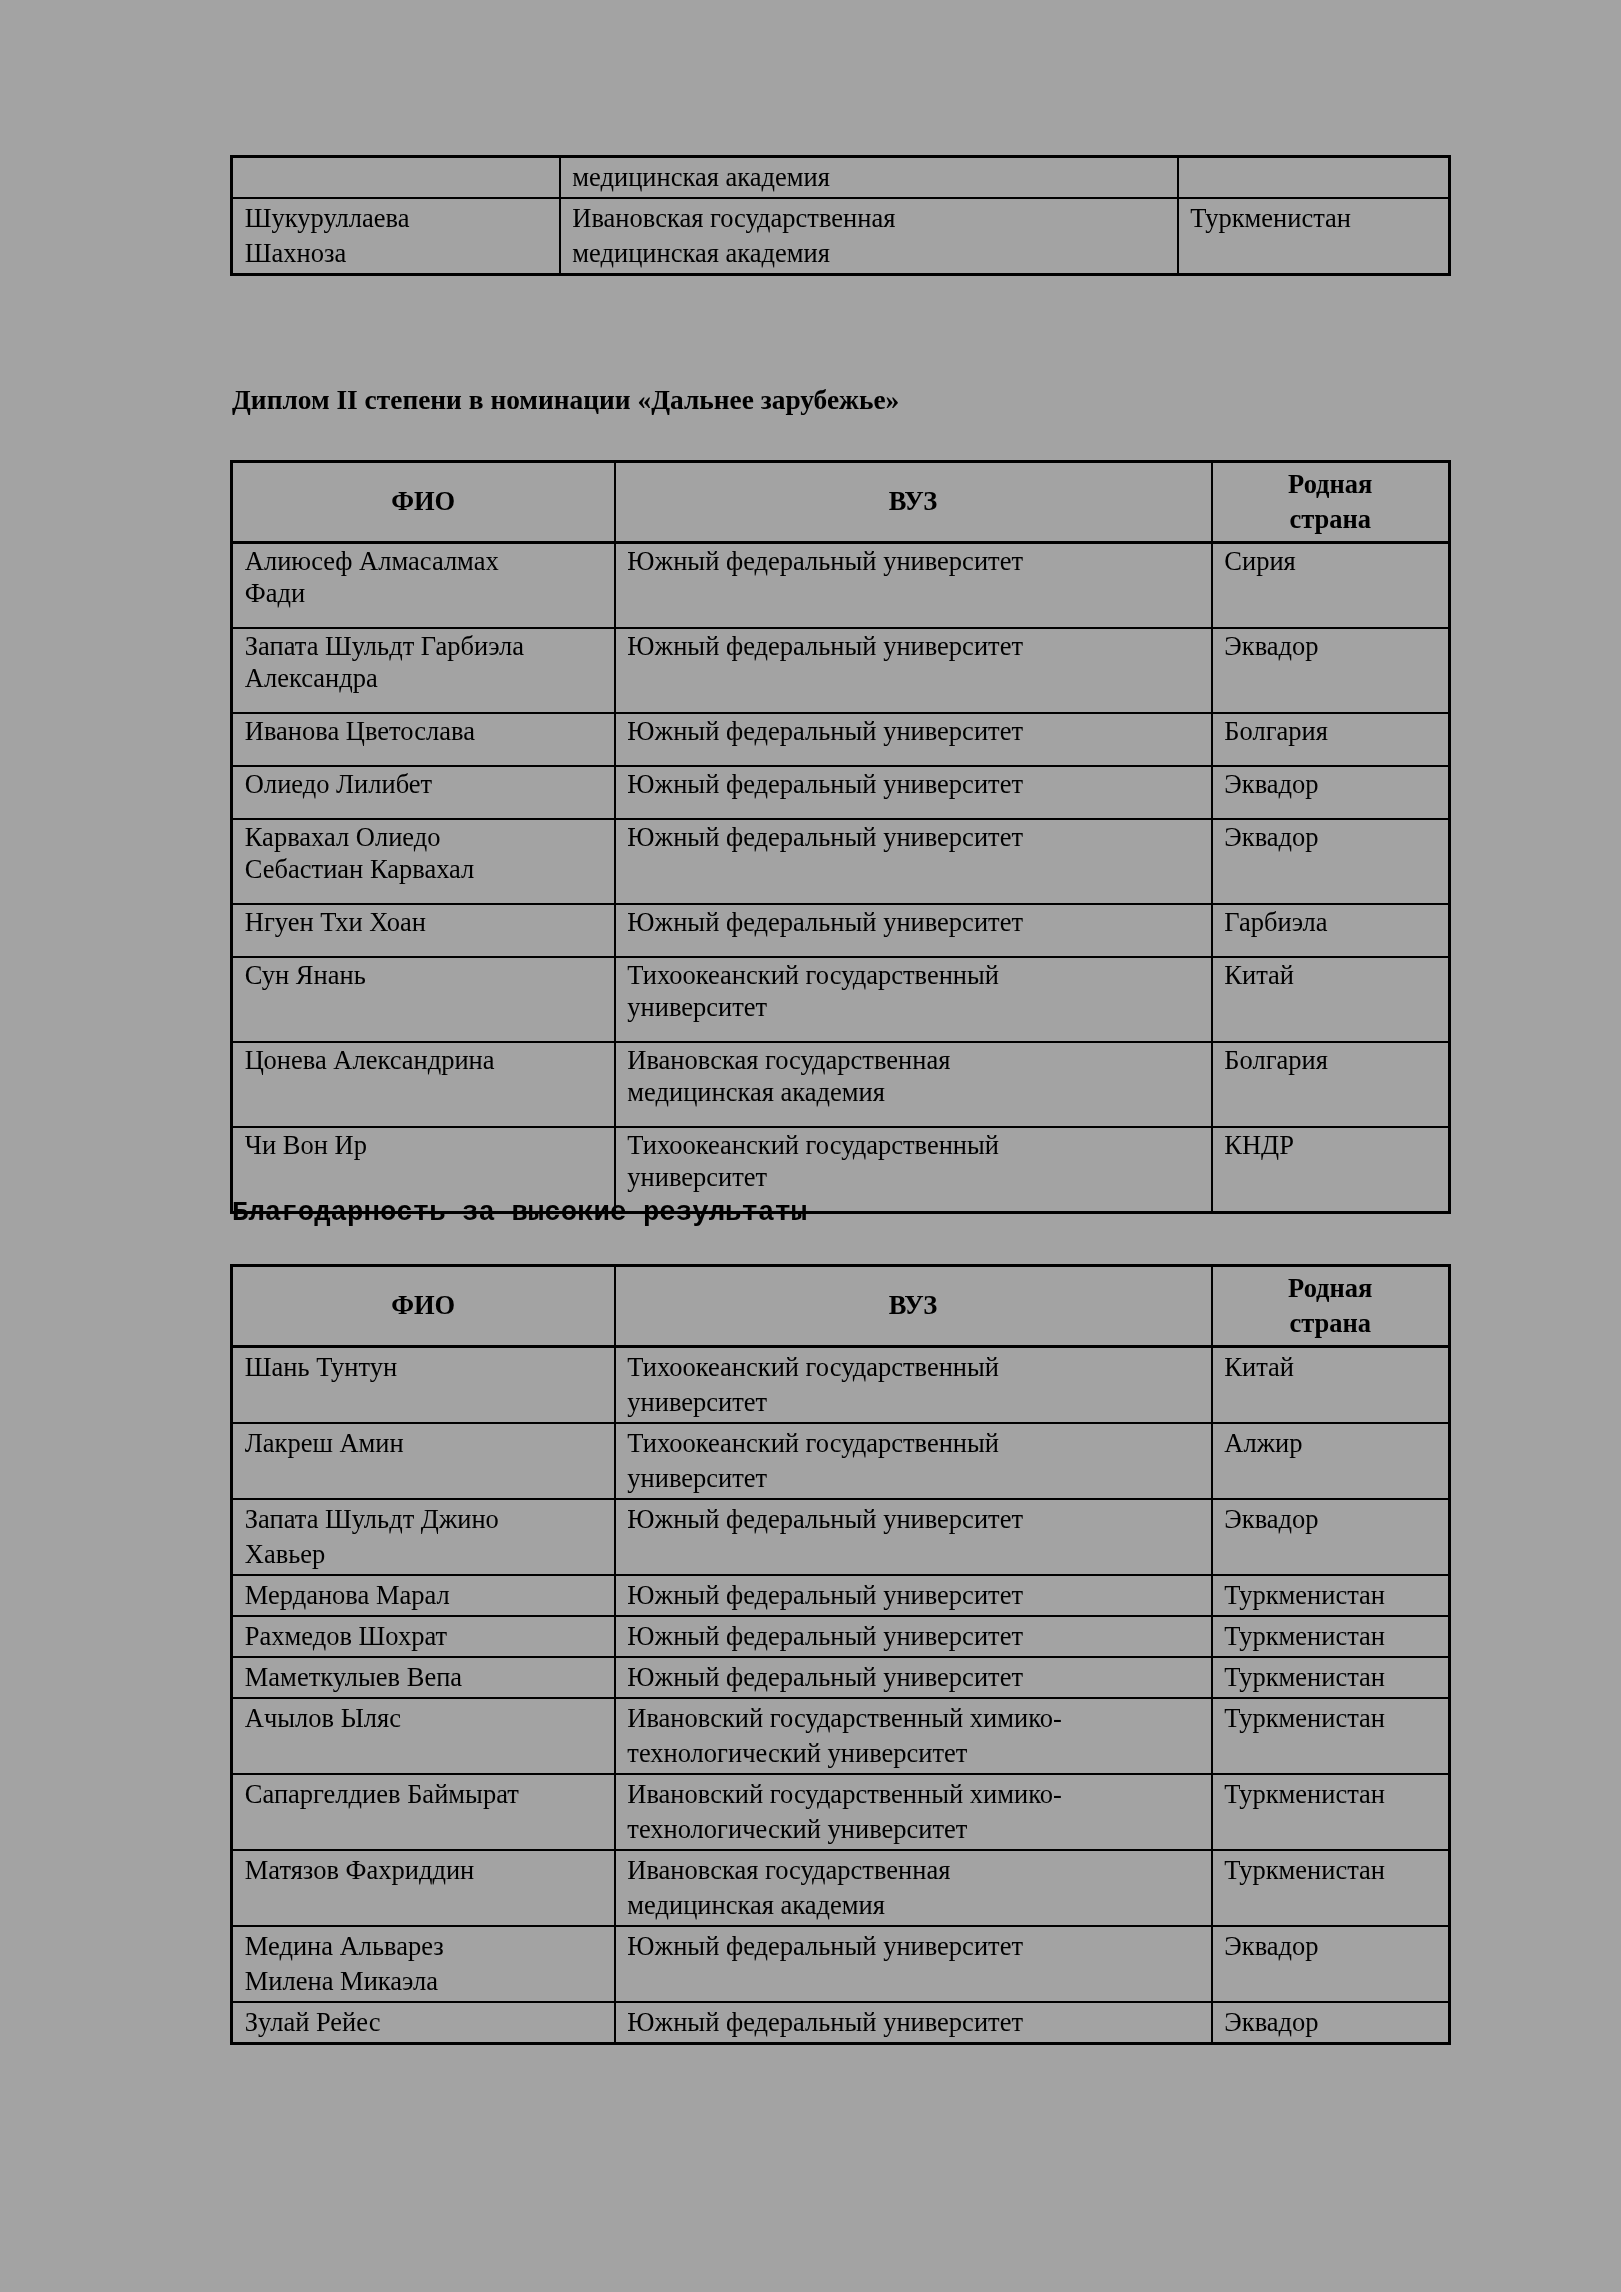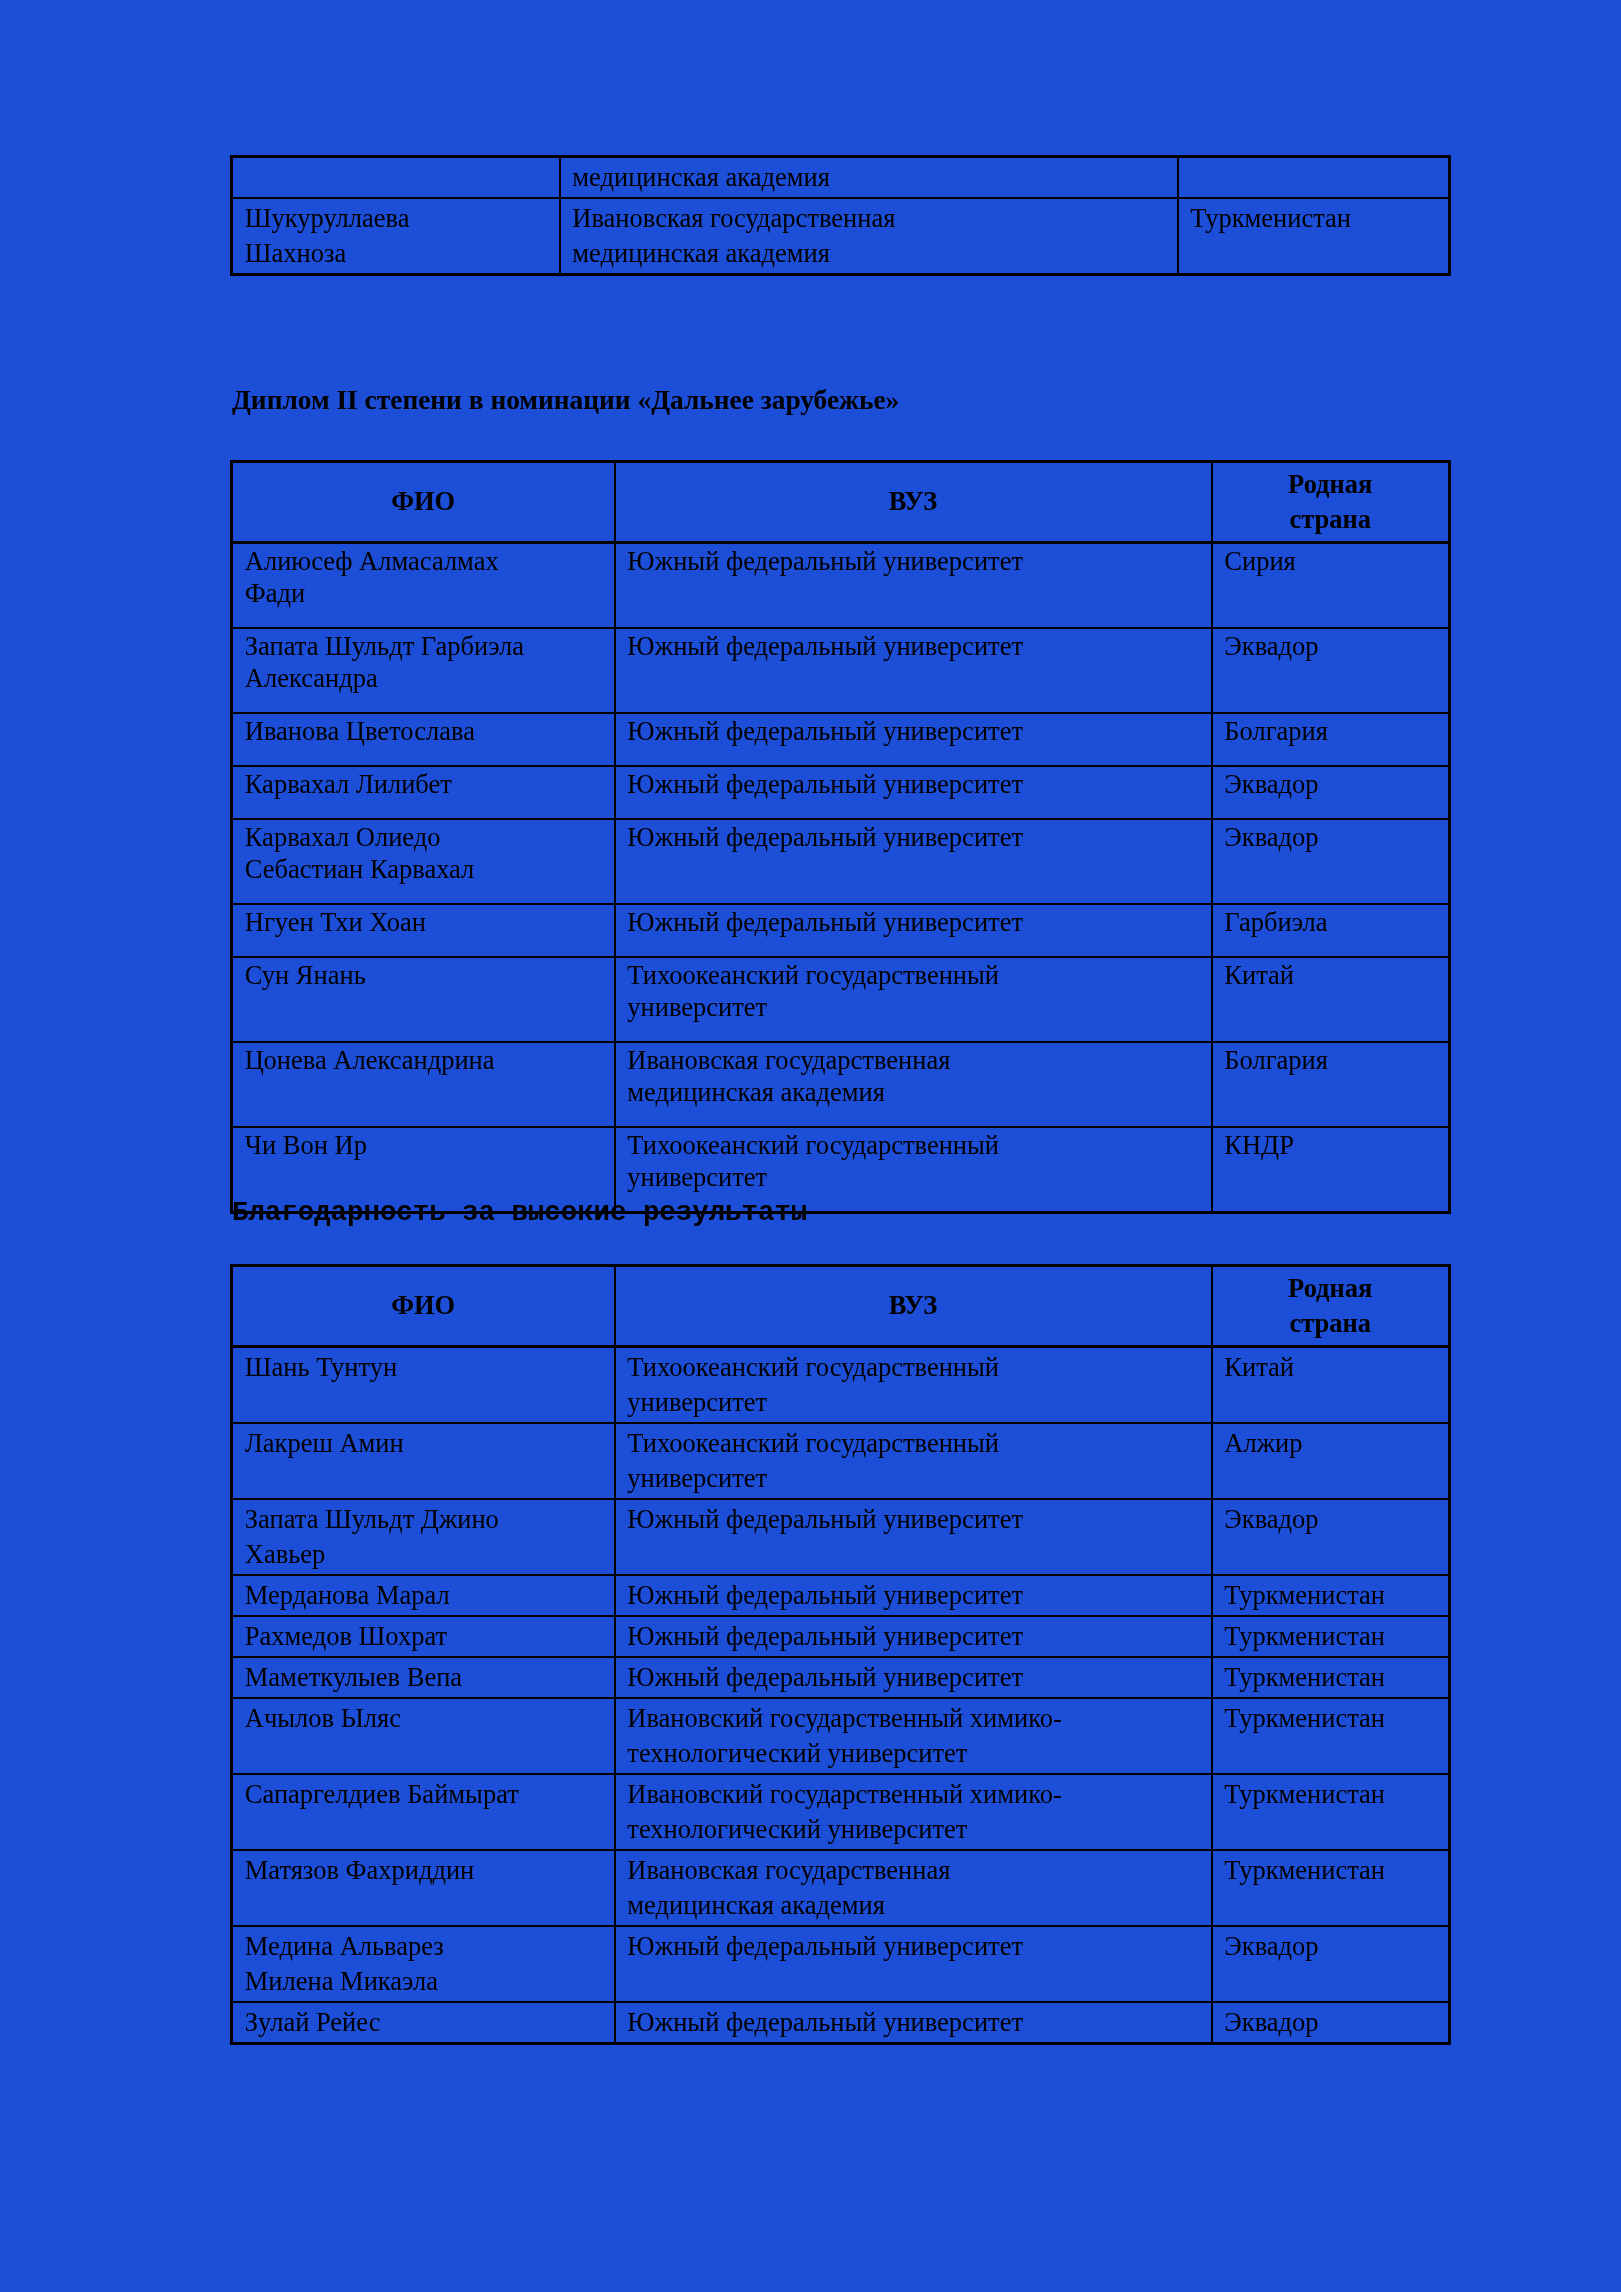--- a/index.html
+++ b/index.html
@@ -4,21 +4,21 @@
 <style>
   html, body { margin: 0; padding: 0; }
   body {
     font-family: "Liberation Serif", "DejaVu Serif", serif;
     background: #888;
   }
   .page {
     position: relative;
     width: 1621px;
     height: 2293px;
-    background: #1d4ed8;
+    background: #a3a3a3;
     color: #000000;
     overflow: hidden;
   }
   .doc-table {
     position: absolute;
     border-collapse: collapse;
     table-layout: fixed;
     font-size: 26.5px;
     line-height: 35px;
   }
@@ -121,21 +121,21 @@
 Александра</td>
           <td>Южный федеральный университет</td>
           <td>Эквадор</td>
         </tr>
         <tr>
           <td>Иванова Цветослава</td>
           <td>Южный федеральный университет</td>
           <td>Болгария</td>
         </tr>
         <tr>
-          <td>Карвахал Лилибет</td>
+          <td>Олиедо Лилибет</td>
           <td>Южный федеральный университет</td>
           <td>Эквадор</td>
         </tr>
         <tr>
           <td>Карвахал Олиедо
 Себастиан Карвахал</td>
           <td>Южный федеральный университет</td>
           <td>Эквадор</td>
         </tr>
         <tr>

